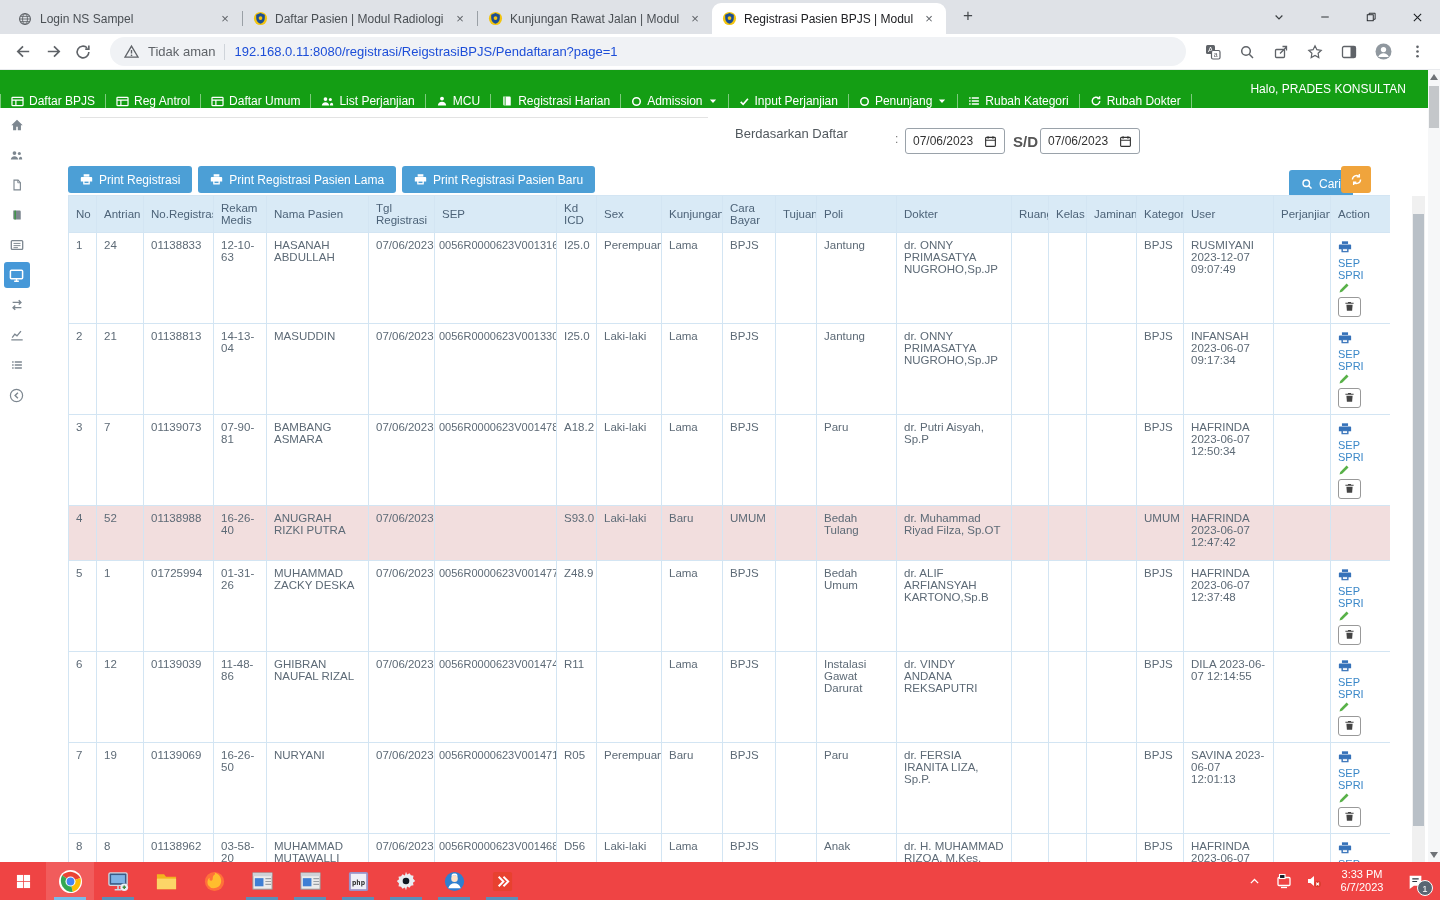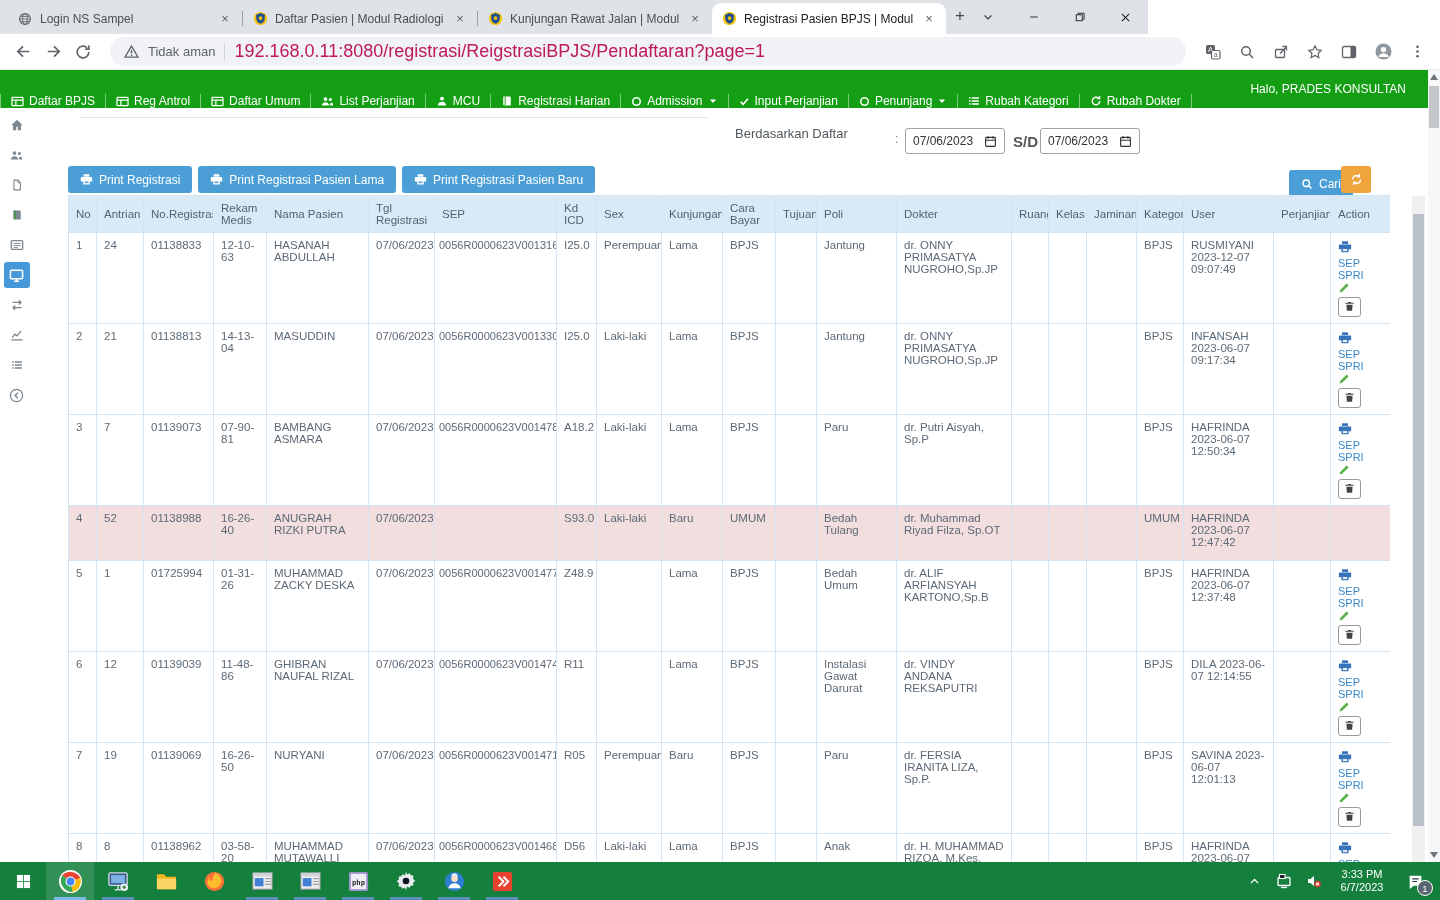--- a/index.html
+++ b/index.html
@@ -1,21 +1,21 @@
 <!DOCTYPE html>
 <html><head>
 <meta charset="utf-8">
 <style>
   html,body{margin:0;padding:0;background:#333;}
   *{box-sizing:border-box;}
   .screen{position:relative;width:1440px;height:900px;background:#fff;overflow:hidden;
           font-family:"Liberation Sans",sans-serif;margin:0 auto;}
 
   
-  .tabstrip{position:absolute;top:0;left:0;width:1148px;height:34px;background:#dfe2e7;
+  .tabstrip{position:absolute;top:0;left:0;width:1440px;height:34px;background:#dfe2e7;
             display:flex;align-items:center;padding-left:8px;}
   .tabs{display:flex;align-items:flex-end;height:34px;}
   .tab{width:234px;height:31px;border-radius:9px 9px 0 0;display:flex;align-items:center;
        padding:0 9px;gap:7px;font-size:12px;color:#4a4f54;flex:none;position:relative;cursor:default;}
   .tab.active{background:#fff;color:#202124;}
   .tab .fav{width:16px;height:16px;display:flex;align-items:center;justify-content:center;flex:none;}
   .tab-title{flex:1;overflow:hidden;white-space:nowrap;}
   .tab-close{font-size:13px;color:#5f6368;width:16px;text-align:center;flex:none;}
   .tab-divider{width:1px;height:15px;background:#9aa0a6;margin-bottom:8px;flex:none;}
   .newtab{width:26px;height:26px;margin:0 0 3px 9px;font-size:17px;color:#45494d;display:flex;
@@ -24,21 +24,21 @@
   .wc{width:46px;height:34px;display:flex;align-items:center;justify-content:center;color:#1b1f23;font-size:13px;}
 
   
   .toolbar{position:absolute;top:34px;left:0;width:1440px;height:36px;background:#fff;
            display:flex;align-items:center;padding:0 8px;border-bottom:1px solid #e8eaed;}
   .tb-btn{width:30px;height:30px;display:flex;align-items:center;justify-content:center;color:#5f6368;flex:none;}
   .urlpill{flex:1;height:29px;margin:0 12px;background:#f0f2f5;border-radius:15px;display:flex;
            align-items:center;gap:9px;padding:0 14px;overflow:hidden;}
   .sec-label{font-size:13px;color:#5f6368;white-space:nowrap;}
   .pill-divider{width:1px;height:16px;background:#cfd4da;flex:none;}
-  .url-text{font-size:18px;color:#be185d;white-space:nowrap;}
+  .url-text{font-size:13px;color:#1d4ed8;white-space:nowrap;}
   .tb-right{display:flex;align-items:center;gap:4px;}
 
   
   .navbar{position:absolute;top:70px;left:0;width:1428px;height:38px;background:#149e14;
           display:flex;align-items:stretch;color:#fff;overflow:hidden;white-space:nowrap;}
   .brand{display:flex;align-items:center;gap:9px;padding:0 13px 0 10px;font-size:18px;font-weight:700;}
   .nav-item{display:flex;align-items:center;gap:5px;padding:0 10px;font-size:12px;
             border-left:1px solid rgba(255,255,255,.45);cursor:default;}
   .nav-item:last-of-type{border-right:1px solid rgba(255,255,255,.45);}
   .nav-user{margin-left:auto;display:flex;align-items:center;gap:7px;padding:0 22px;font-size:12px;}
@@ -81,21 +81,21 @@
   
   .inner-scroll{position:absolute;left:1412px;top:88px;width:13px;height:666px;background:#f0f0f0;}
   .inner-thumb{position:absolute;left:1px;top:18px;width:11px;height:612px;background:#b9c0c7;}
   .page-scroll{position:absolute;left:1428px;top:70px;width:12px;height:792px;background:#f6f7f8;}
   .ps-arrow{position:absolute;left:0;width:12px;height:14px;display:flex;align-items:center;justify-content:center;}
   .tri-up{width:0;height:0;border-left:4px solid transparent;border-right:4px solid transparent;border-bottom:6px solid #6f7377;}
   .tri-down{width:0;height:0;border-left:4px solid transparent;border-right:4px solid transparent;border-top:6px solid #6f7377;}
   .ps-thumb{position:absolute;left:1px;top:16px;width:10px;height:42px;background:#c4c7ca;}
 
   
-  .taskbar{position:absolute;top:862px;left:0;width:1440px;height:38px;background:#15803d;display:flex;align-items:stretch;}
+  .taskbar{position:absolute;top:862px;left:0;width:1440px;height:38px;background:#ef4444;display:flex;align-items:stretch;}
   .tb-icon{width:48px;height:38px;display:flex;align-items:center;justify-content:center;position:relative;flex:none;}
   .tb-icon.start{width:46px;}
   .tb-icon.running::after{content:'';position:absolute;bottom:0;left:8px;width:32px;height:3px;background:#5a8fb9;}
   .tb-icon.activeapp{background:rgba(255,255,255,.13);}
   .tb-icon.activeapp::after{background:#79bbea;}
   .tray{margin-left:auto;display:flex;align-items:center;gap:10px;padding-right:10px;color:#fff;}
   .tray-ic{display:flex;align-items:center;justify-content:center;width:20px;height:30px;}
   .clock{font-size:11px;line-height:13px;text-align:center;min-width:56px;}
   .notif{position:relative;width:30px;height:30px;display:flex;align-items:center;justify-content:center;}
   .notif-badge{position:absolute;right:-3px;bottom:0;width:16px;height:16px;border-radius:50%;background:#5a6673;

